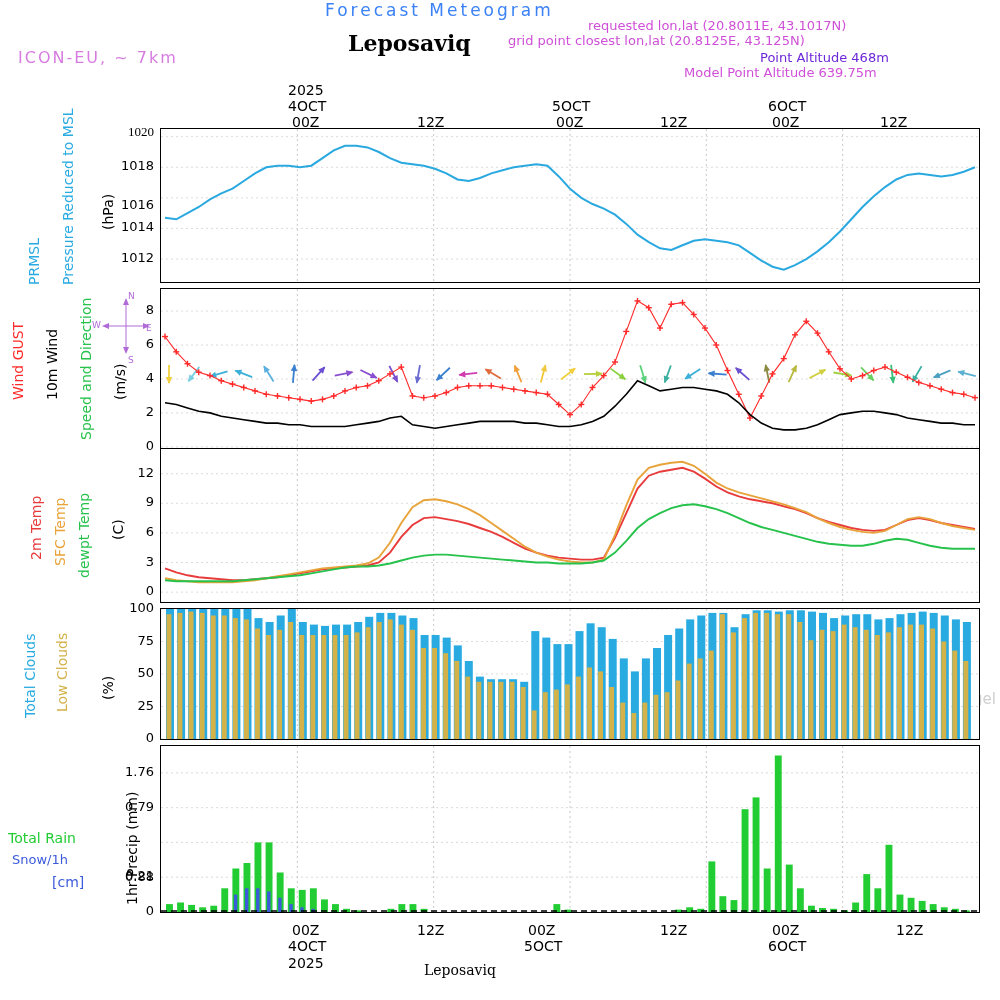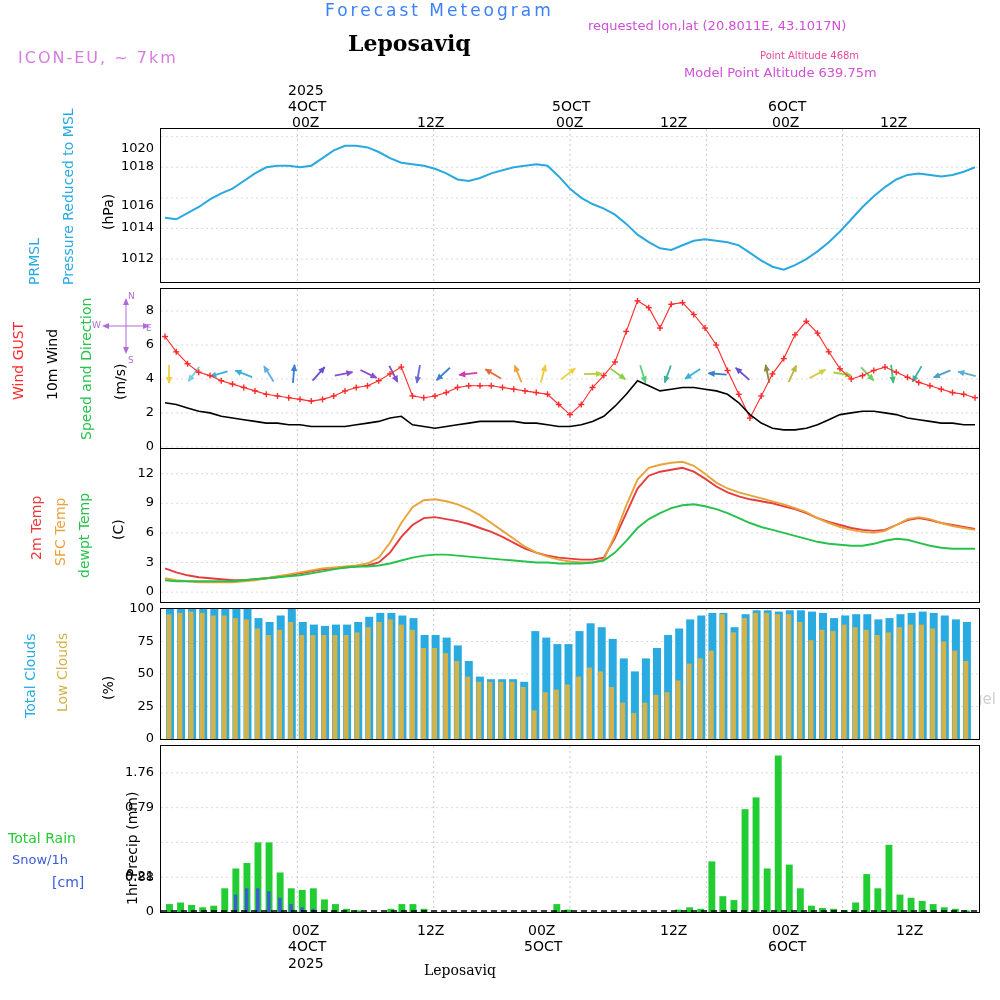--- a/index.html
+++ b/index.html
@@ -4,41 +4,42 @@
 <style>
   html,body{margin:0;padding:0;}
   body{width:1000px;height:1000px;background:#ffffff;font-family:"DejaVu Sans",sans-serif;position:relative;overflow:hidden;}
   .root{position:absolute;left:0;top:0;width:1000px;height:1000px;}
   .abs{position:absolute;}
   .ttl-forecast{left:325px;top:0;font-size:17px;color:#3b82f6;letter-spacing:3px;font-family:"DejaVu Sans",sans-serif;}
   .ttl-place{left:348px;top:30px;font-size:22px;font-weight:bold;color:#000;font-family:"DejaVu Serif",serif;}
   .model-line{left:18px;top:48px;font-size:16px;color:#d77be0;letter-spacing:2px;}
   .req1{left:588px;top:18px;font-size:13px;color:#cf4fd8;}
   .req2{left:508px;top:33px;font-size:13px;color:#cf4fd8;}
-  .req3{left:760px;top:50px;font-size:10px;color:#ec4899;}
+  .req3{left:760px;top:50px;font-size:13px;color:#6d28d9;}
   .req4{left:684px;top:65px;font-size:13px;color:#cf4fd8;}
   .byangel{right:4px;top:690px;font-size:15px;color:#cfcfcf;}
   .panel{position:absolute;border:1px solid #000;background:#fff;box-sizing:border-box;}
   .axlabel{position:absolute;font-size:13px;color:#000;text-align:right;}
   .vrot{position:absolute;transform-origin:0 0;transform:rotate(-90deg);white-space:nowrap;font-size:14px;}
   .topdate{position:absolute;font-size:14px;color:#000;font-family:"DejaVu Sans",sans-serif;}
   .botdate{position:absolute;font-size:14px;color:#000;}
   .caption{position:absolute;font-size:14px;color:#000;font-family:"DejaVu Serif",serif;}
   svg{display:block;}
   .compass{position:absolute;font-size:9px;color:#b06bd8;}
 </style>
 </head>
 <body>
 
 <div class="root">
 
   <div class="abs ttl-forecast">Forecast Meteogram</div>
   <div class="abs ttl-place">Leposaviq</div>
   <div class="abs model-line">ICON-EU, ~ 7km</div>
   <div class="abs req1">requested lon,lat (20.8011E, 43.1017N)</div>
+  <div class="abs req2">grid point closest lon,lat (20.8125E, 43.125N)</div>
   <div class="abs req3">Point Altitude 468m</div>
   <div class="abs req4">Model Point Altitude 639.75m</div>
   <div class="abs byangel">by Angel</div>
 
   <div id="top-axis">
       <div class="abs topdate" style="left: 288px; top: 82px;">2025</div>
       <div class="abs topdate" style="left: 288px; top: 98px;">4OCT</div>
       <div class="abs topdate" style="left: 292px; top: 114px;">00Z</div>
       <div class="abs topdate" style="left: 417px; top: 114px;">12Z</div>
       <div class="abs topdate" style="left: 552px; top: 98px;">5OCT</div>
@@ -62,21 +63,21 @@
         <line x1="545.3333333333334" y1="0" x2="545.3333333333334" y2="153" stroke="#bbbbbb" stroke-width="0.8" stroke-dasharray="2,3"></line>
         <line x1="681.6666666666666" y1="0" x2="681.6666666666666" y2="153" stroke="#bbbbbb" stroke-width="0.8" stroke-dasharray="2,3"></line>
         <polyline points="4.0,88.7 15.3,90.3 26.5,84.1 37.8,78.0 49.0,70.4 60.3,64.3 71.5,59.7 82.8,52.0 94.0,44.4 105.3,38.3 116.5,36.7 127.8,36.7 139.0,38.3 150.3,36.7 161.5,29.1 172.8,21.4 184.0,16.8 195.3,16.8 206.5,18.4 217.8,23.0 229.0,29.1 240.3,33.7 251.5,35.2 262.8,36.7 274.0,39.8 285.3,44.4 296.5,50.5 307.8,52.0 319.0,49.0 330.3,44.4 341.5,41.3 352.8,38.3 364.0,36.7 375.3,35.2 386.5,36.7 397.8,47.4 409.0,59.7 420.3,68.8 431.5,75.0 442.8,79.6 454.0,85.7 465.3,94.9 476.5,105.6 487.8,113.2 499.0,119.3 510.3,120.9 521.5,116.3 532.8,111.7 544.0,110.2 555.3,111.7 566.5,113.2 577.8,116.3 589.0,123.9 600.3,131.6 611.5,137.7 622.8,140.8 634.0,136.2 645.3,130.1 656.5,122.4 667.8,113.2 679.0,102.5 690.3,90.3 701.5,78.0 712.8,67.3 724.0,58.1 735.3,50.5 746.5,45.9 757.8,44.4 769.0,45.9 780.3,47.4 791.5,45.9 802.8,42.8 814.0,38.3" fill="none" stroke="#2aa8e0" stroke-width="2"></polyline>
       </svg>
   </div>
   <div id="p1-yticks">
       <div class="axlabel" style="left: 84px; top: 250.05px; width: 70px;">1012</div>
       <div class="axlabel" style="left: 84px; top: 219.45px; width: 70px;">1014</div>
       <div class="axlabel" style="left: 84px; top: 188.85px; width: 70px; margin-top: 8px;">1016</div>
       <div class="axlabel" style="left: 84px; top: 158.25px; width: 70px;">1018</div>
-      <div class="axlabel" style="left: 84px; top: 140px; width: 70px;">1020</div>
+      <div class="axlabel" style="left: 84px; top: 124px; width: 70px; font-family: Liberation Serif, serif;">1020</div>
     </div>
   <div class="vrot" style="left:26px;top:285px;color:#29abe2;">PRMSL</div>
   <div class="vrot" style="left:60px;top:285px;color:#29abe2;">Pressure Reduced to MSL</div>
   <div class="vrot" style="left:100px;top:230px;color:#000;">(hPa)</div>
 
   <div class="panel" id="panel2" style="left:160px;top:288px;width:820px;height:165px;">
     <svg id="svg2" width="818" height="163" viewBox="0 0 818 163">
         <line x1="0" y1="157.90625" x2="818" y2="157.90625" stroke="#cccccc" stroke-width="0.7" stroke-dasharray="2,3"></line>
         <line x1="0" y1="123.94791666666667" x2="818" y2="123.94791666666667" stroke="#cccccc" stroke-width="0.7" stroke-dasharray="2,3"></line>
         <line x1="0" y1="89.98958333333334" x2="818" y2="89.98958333333334" stroke="#cccccc" stroke-width="0.7" stroke-dasharray="2,3"></line>

